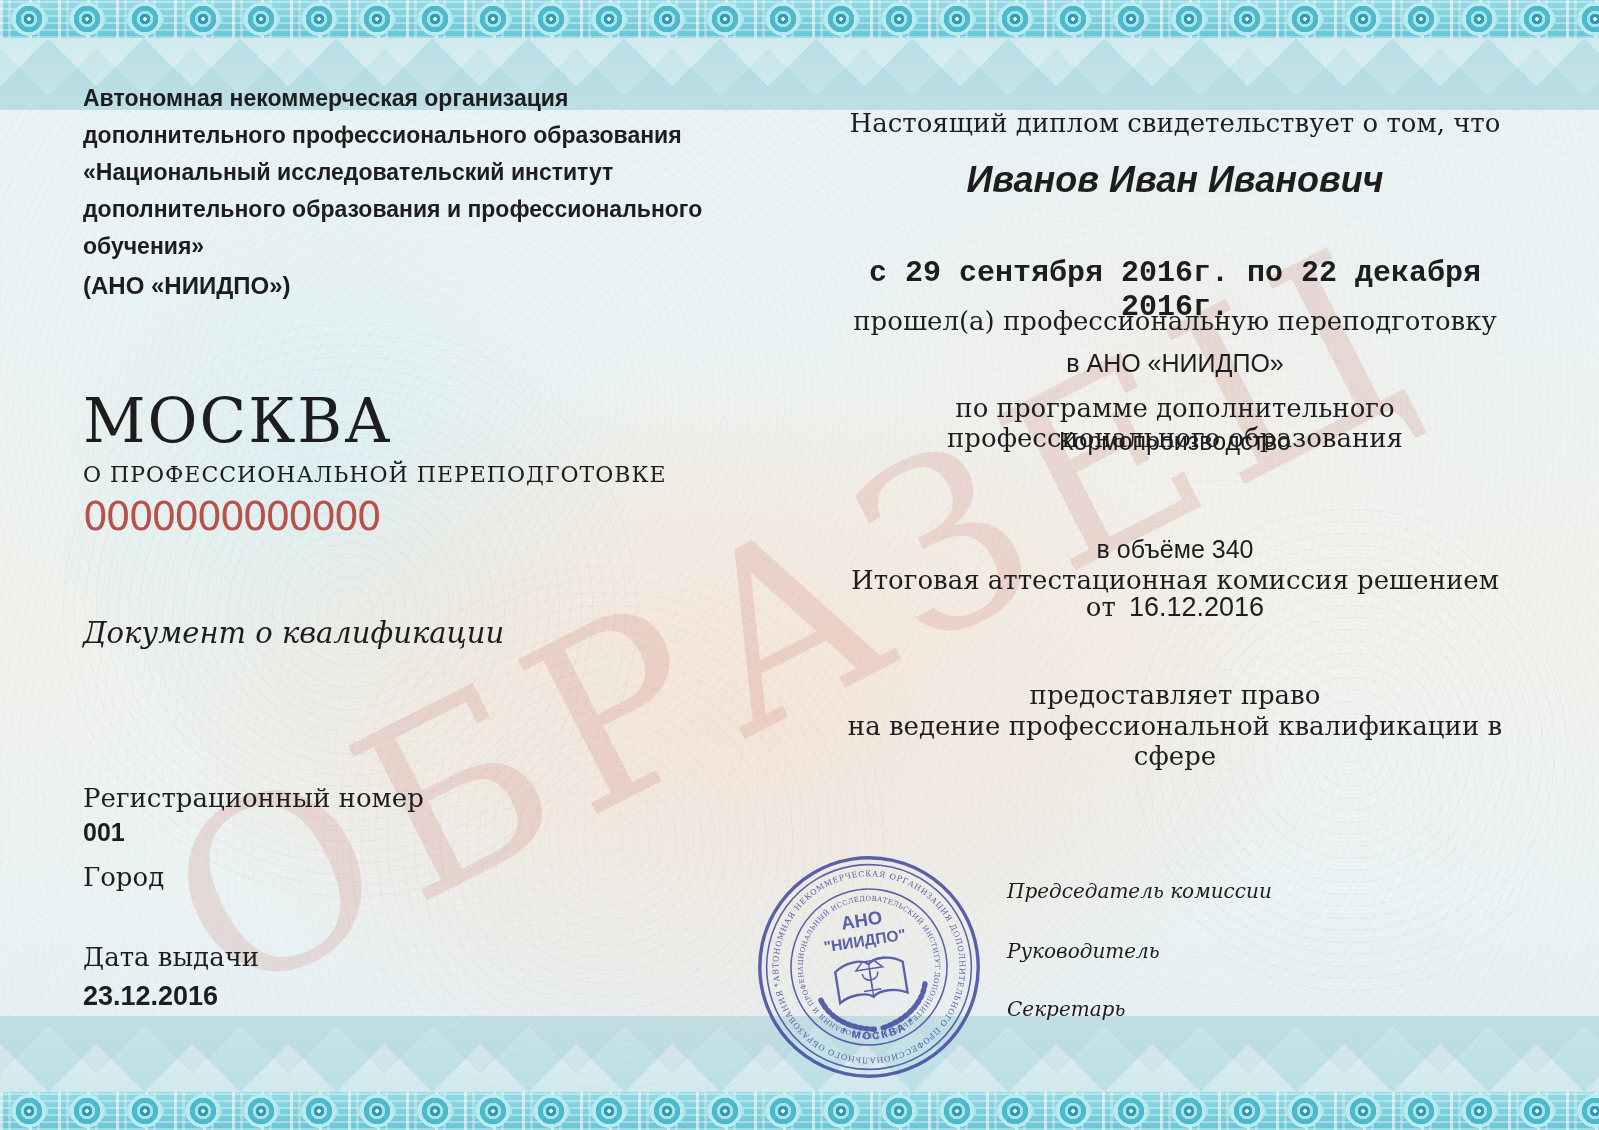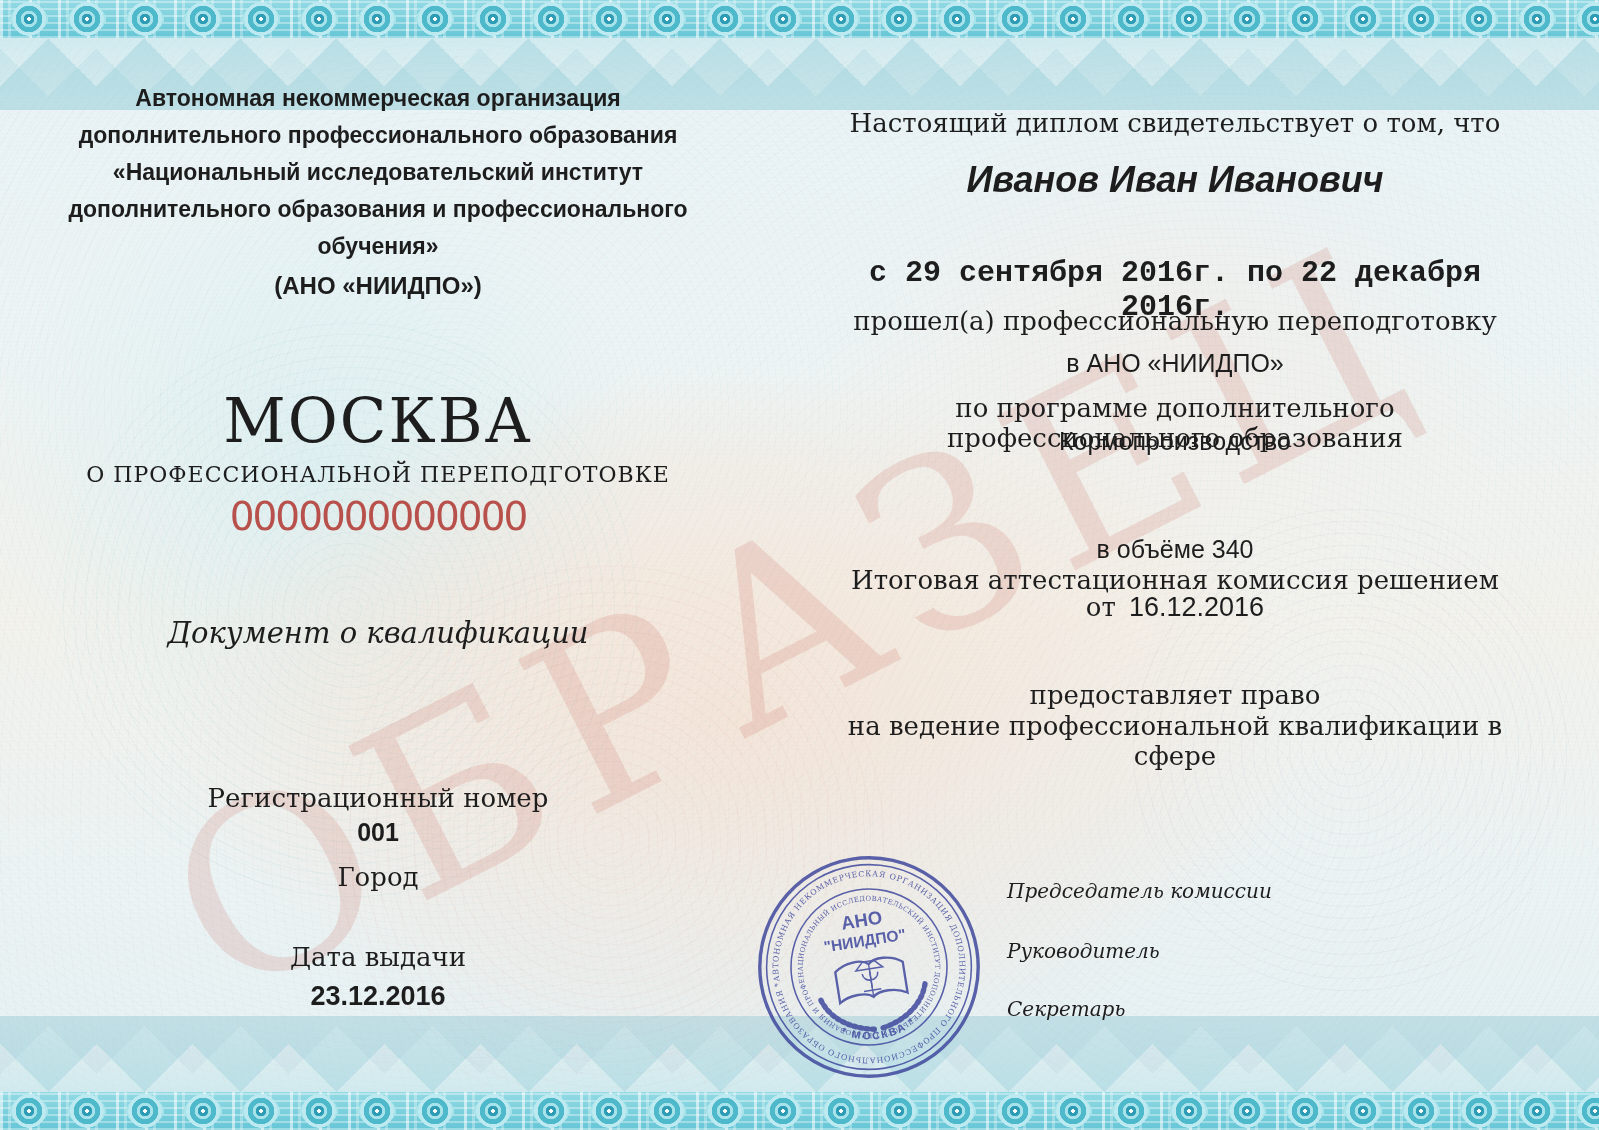--- a/index.html
+++ b/index.html
@@ -58,21 +58,21 @@
       linear-gradient(0deg, rgba(189,228,234,0.50), transparent 90%);
   }
 
   .wm {
     position:absolute; left:49.5%; top:55%; transform:translate(-50%,-50%) rotate(-27deg);
     font-family:"DejaVu Serif", serif; font-size:238px; letter-spacing:16px;
     color:rgba(197,106,92,0.18); white-space:nowrap; pointer-events:none; z-index:1;
   }
 
   .abs { position:absolute; z-index:2; }
-  .colL { left:63px;  width:630px; text-align:center; }
+  .colL { left:83px;  width:630px; }
   .colR { left:825px; width:700px; text-align:center; }
   .it      { font-style:italic; }
 
   .org-line   { font-family:"Liberation Sans", sans-serif; font-weight:bold; font-size:23px; line-height:37px; }
   .org-short  { font-family:"Liberation Sans", sans-serif; font-weight:bold; font-size:24px; }
   .dip-title  { font-size:61px; letter-spacing:2px; }
   .dip-sub    { font-size:22px; letter-spacing:1px; }
   .dip-num    { font-family:"DejaVu Sans", sans-serif; font-size:39px; letter-spacing:-2px; color:#b8504b; }
   .doc-qual   { font-size:29px; }
   .lab       { font-size:26px; }

